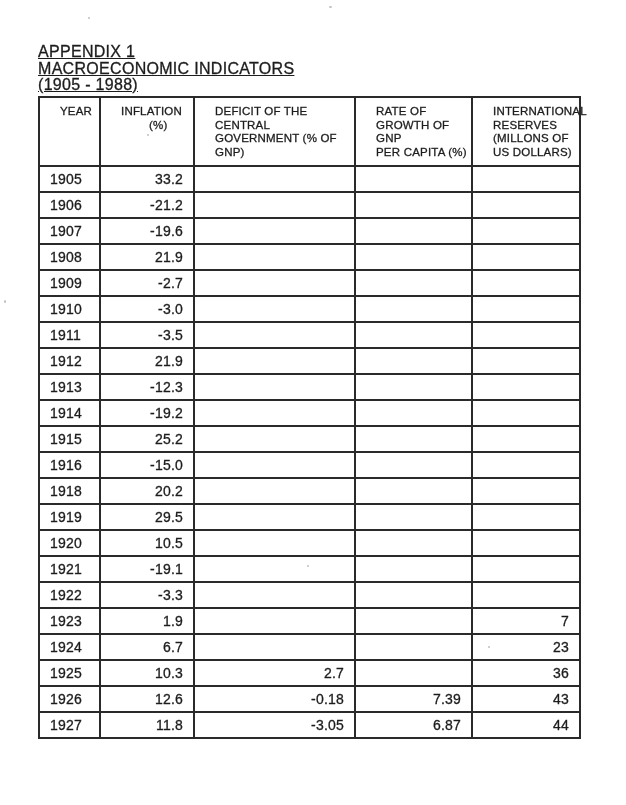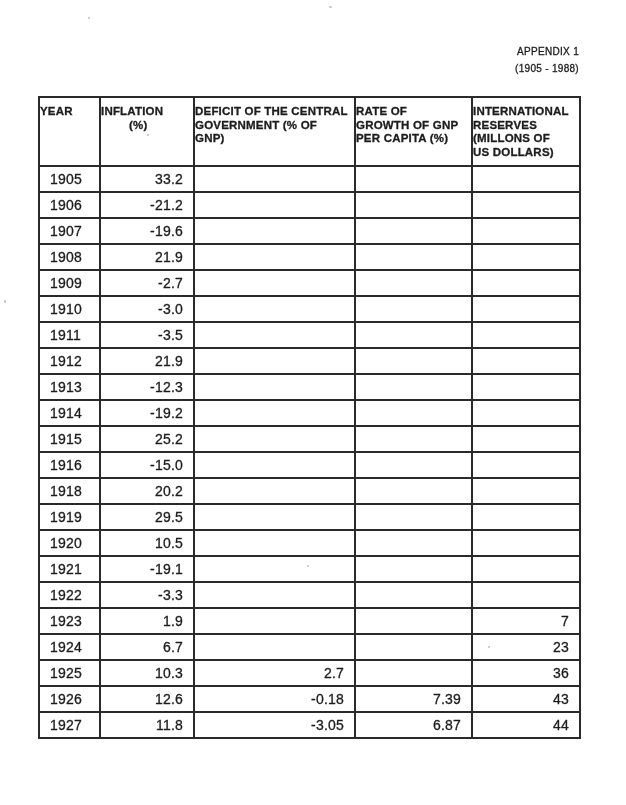--- a/index.html
+++ b/index.html
@@ -14,49 +14,50 @@
     color: #1d1d1d;
     position: relative;
     overflow: hidden;
     -webkit-text-stroke: 0.3px #1d1d1d;
   }
   .title-block {
     position: absolute;
     left: 38px;
     top: 44px;
     width: 541px;
-    text-align: right;
-    font-size: 10px;
+    text-align: left;
+    font-size: 16px;
     line-height: 16.5px;
     letter-spacing: 0.3px;
     white-space: nowrap;
+    text-decoration: underline;
   }
   .table-wrap {
     position: absolute;
     left: 38px;
     top: 96px;
   }
   table {
     border-collapse: collapse;
     table-layout: fixed;
     width: 541px;
     background: #ffffff;
     border: 1px solid #262626; 
   }
   th, td {
     border: 2px solid #2a2a2a;
     box-shadow: 0 1px 0 rgba(60,60,60,0.18); 
   }
   th {
-    font-weight: bold;
+    font-weight: normal;
     font-size: 11.5px;
     line-height: 13.5px;
     text-align: left;
     vertical-align: top;
-    padding: 7px 4px 4px 0;
+    padding: 7px 4px 4px 20px;
     height: 56px;
     white-space: pre-line;
     letter-spacing: 0.2px;
   }
   .sub-line {
     display: block;
     margin-left: 28px;
   }
   td {
     font-size: 14px;
@@ -79,20 +80,21 @@
   .s3 { left: 147px; top: 134px; width: 2px; height: 2px; }
   .s4 { left: 307px; top: 565px; width: 2px; height: 2px; }
   .s5 { left: 4px;   top: 300px; width: 2px; height: 3px; }
   .s6 { left: 488px; top: 646px; width: 2px; height: 2px; }
 </style>
 </head>
 <body>
 
 <div class="title-block">
   <div>APPENDIX 1</div>
+  <div>MACROECONOMIC INDICATORS</div>
   <div>(1905 - 1988)</div>
 </div>
 
 <div class="table-wrap">
   <table>
     <colgroup>
       <col style="width:61px">
       <col style="width:94px">
       <col style="width:161px">
       <col style="width:117px">

